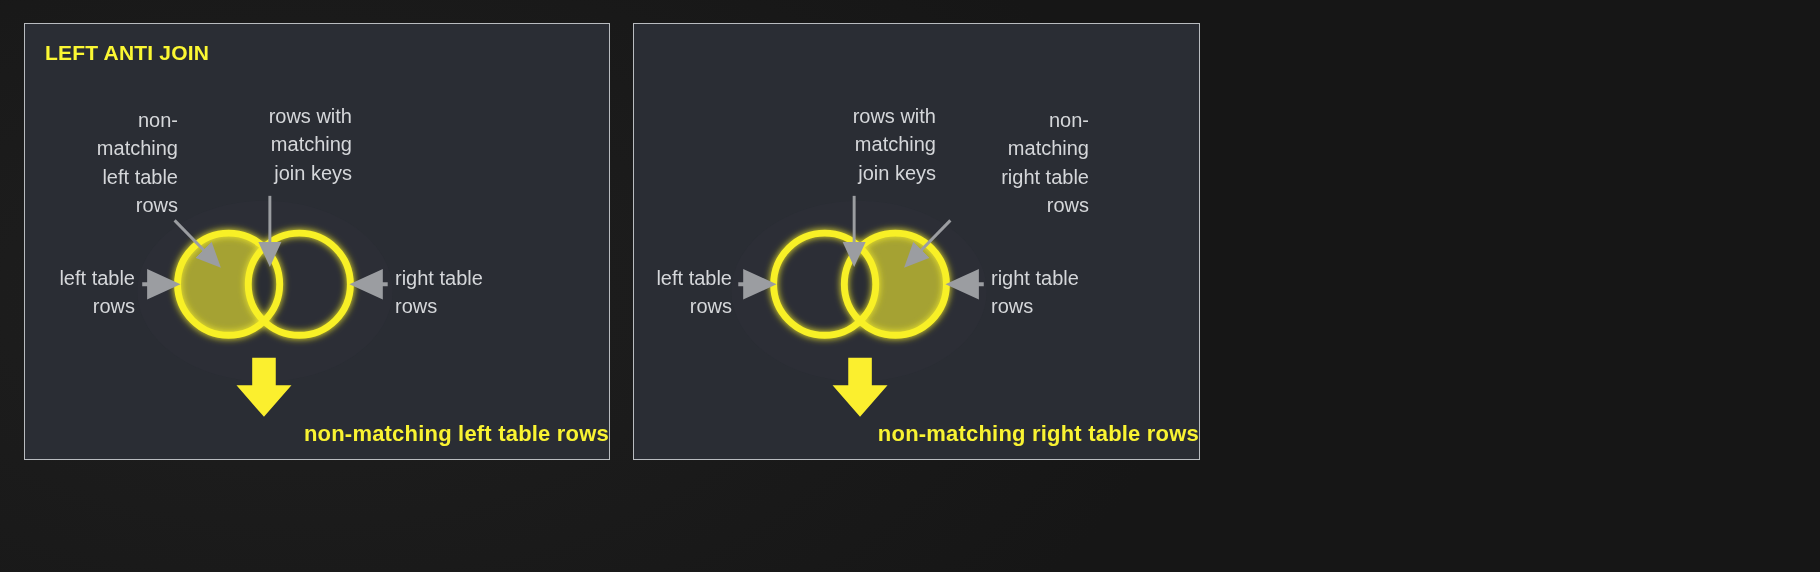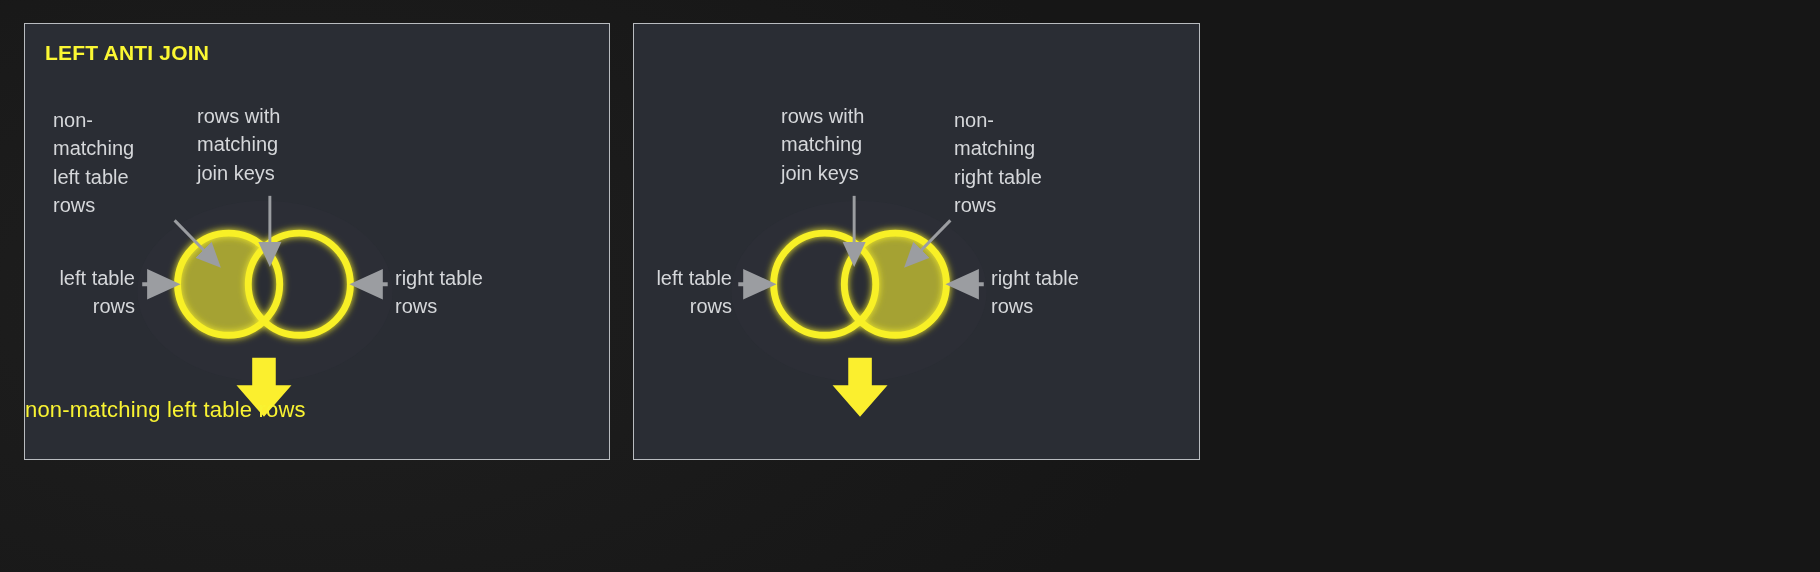--- a/index.html
+++ b/index.html
@@ -34,41 +34,41 @@
     font-weight:bold;
     letter-spacing:.2px;
     white-space:nowrap;
   }
 
   .note{
     position:absolute;
     color:#d5d7da;
     font-size:20px;
     line-height:1.42;
-    text-align:left;
+    text-align:right;
     white-space:pre-line;
   }
   .note.lead-left{ text-align:right; }
   .note.lead-right{ text-align:left; }
 
   .venn{
     position:absolute;
     left:0; top:0;
     width:100%; height:100%;
     pointer-events:none;
   }
 
   .caption{
     position:absolute;
-    bottom:36px;
+    bottom:12px;
     width:100%;
-    text-align:left;
+    text-align:right;
     color:#f9f332;
     font-size:22px;
-    font-weight:normal;
+    font-weight:bold;
     letter-spacing:.2px;
   }
 </style>
 </head>
 <body>
 
 <div id="stage">
 
   <div class="panel" id="panel-left">
 
@@ -178,15 +178,16 @@
 matching
 right table
 rows</div>
 
     <div class="note lead-left" style="left:-12px; top:240px; width:110px;">left table
 rows</div>
 
     <div class="note lead-right" style="left:357px; top:240px; width:140px;">right table
 rows</div>
 
+    <div class="caption">non-matching right table rows</div>
   </div>
 
 </div>
 
 </body></html>

